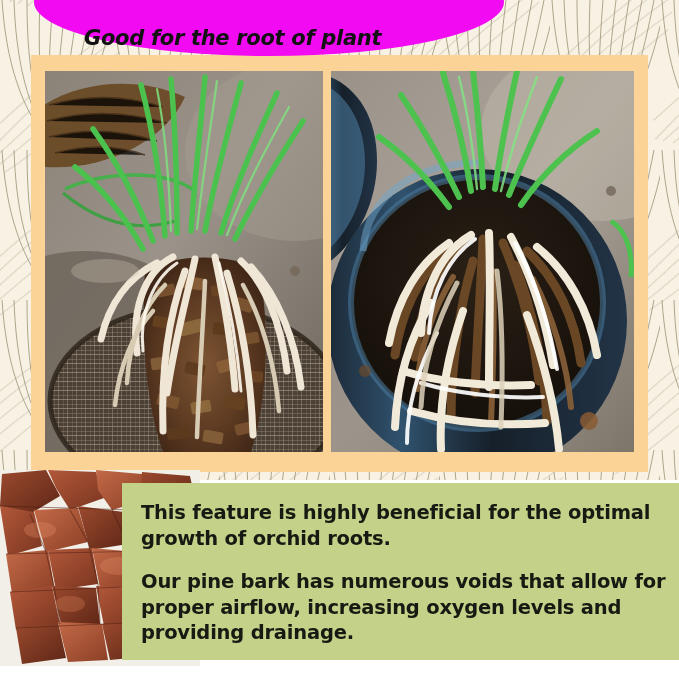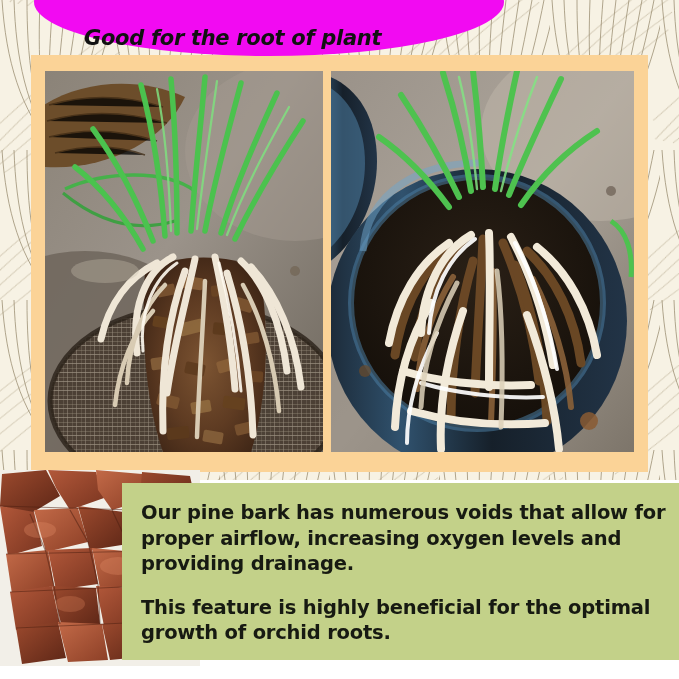--- a/index.html
+++ b/index.html
@@ -461,19 +461,19 @@
           <ellipse cx="70" cy="134" rx="15" ry="8" fill="#d07a55"></ellipse>
           <ellipse cx="160" cy="64" rx="14" ry="7" fill="#d07a55"></ellipse>
         </g>
       </svg>
     </div>
 
     <div class="green-panel"></div>
     <div class="green-panel-overlap"></div>
 
     <div class="info-text">
+      <p>This feature is highly beneficial for the optimal growth of orchid roots.</p>
       <p>Our pine bark has numerous voids that allow for proper airflow, increasing oxygen levels and providing drainage.</p>
-      <p>This feature is highly beneficial for the optimal growth of orchid roots.</p>
     </div>
 
   </div>
 
 </div>
 
 </body></html>

